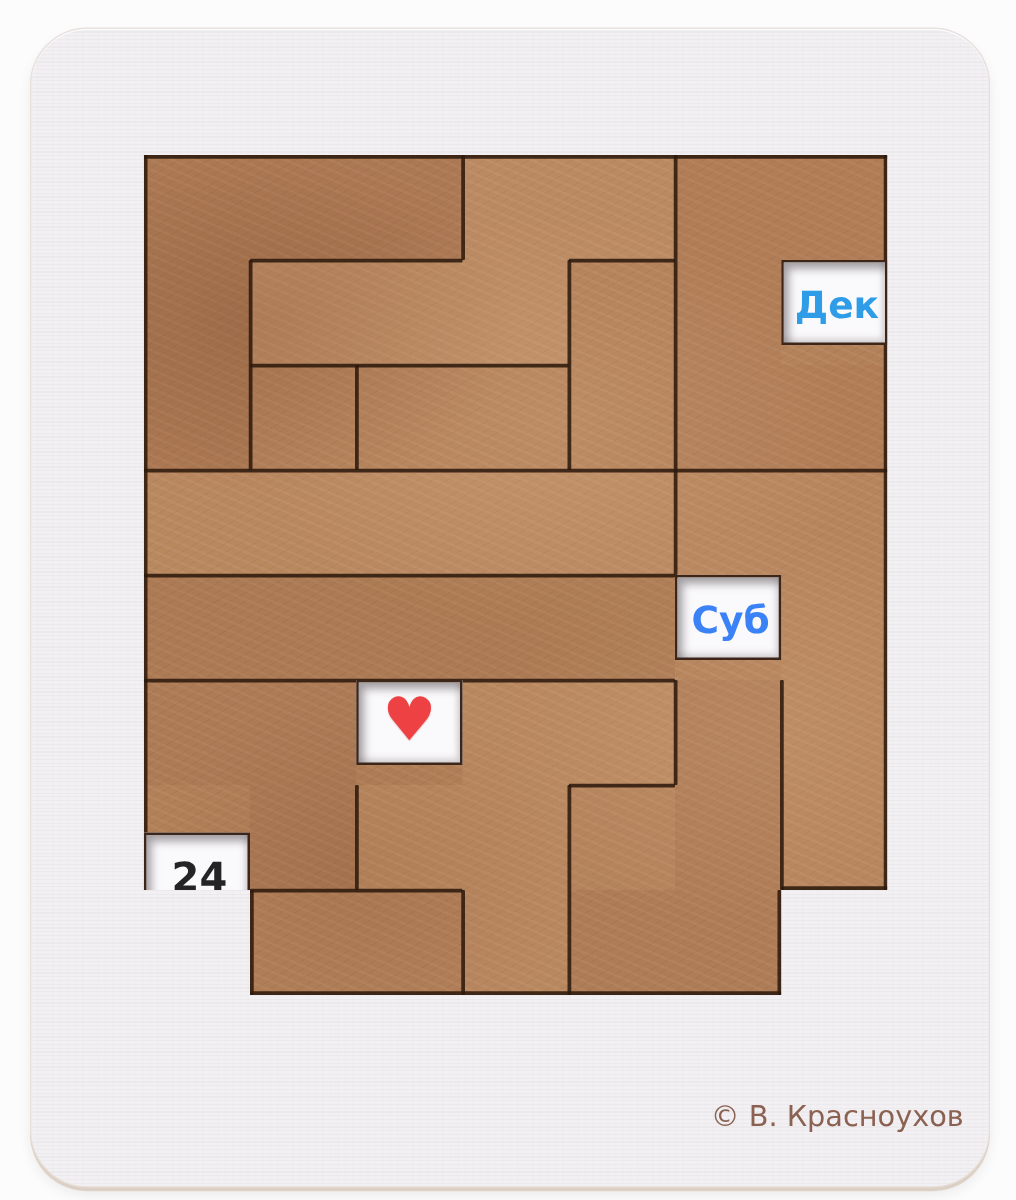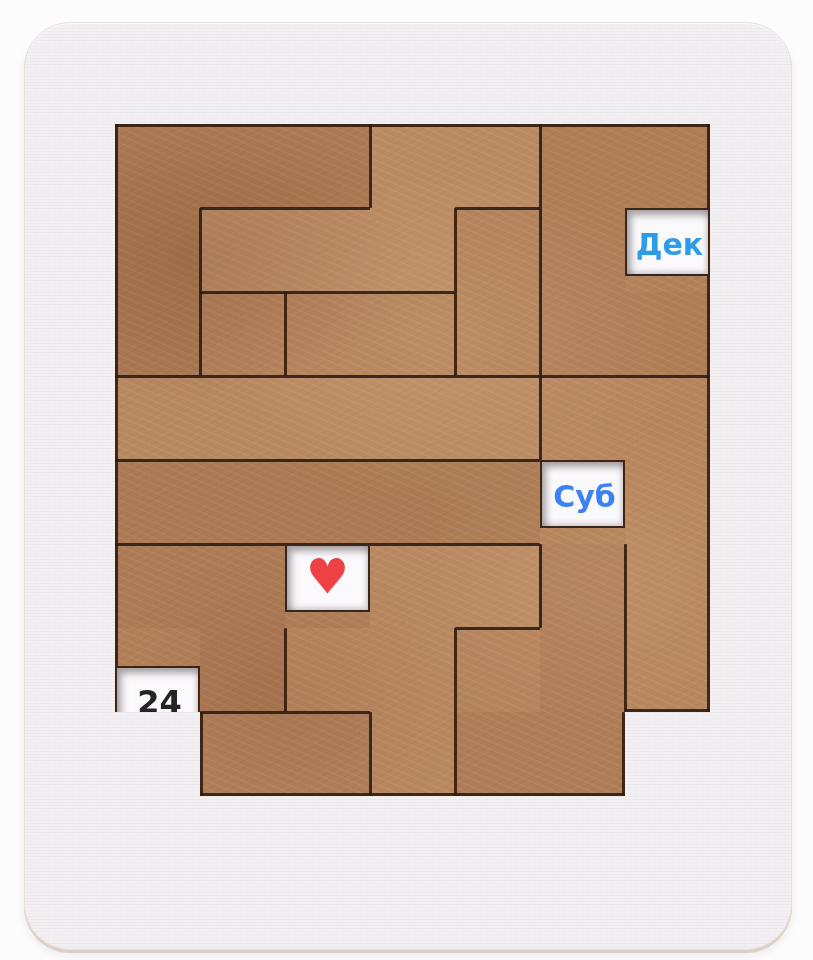--- a/index.html
+++ b/index.html
@@ -116,17 +116,18 @@
       <div class="win win-day">
         <span class="lbl">24</span>
       </div>
       <div class="win win-heart">
         <span class="lbl">♥</span>
       </div>
     </div>
 
 
     <div class="copyright">
+      <div>© В. Красноухов</div>
     </div>
   </div>
 
 
 </div>
 
 </body></html>

